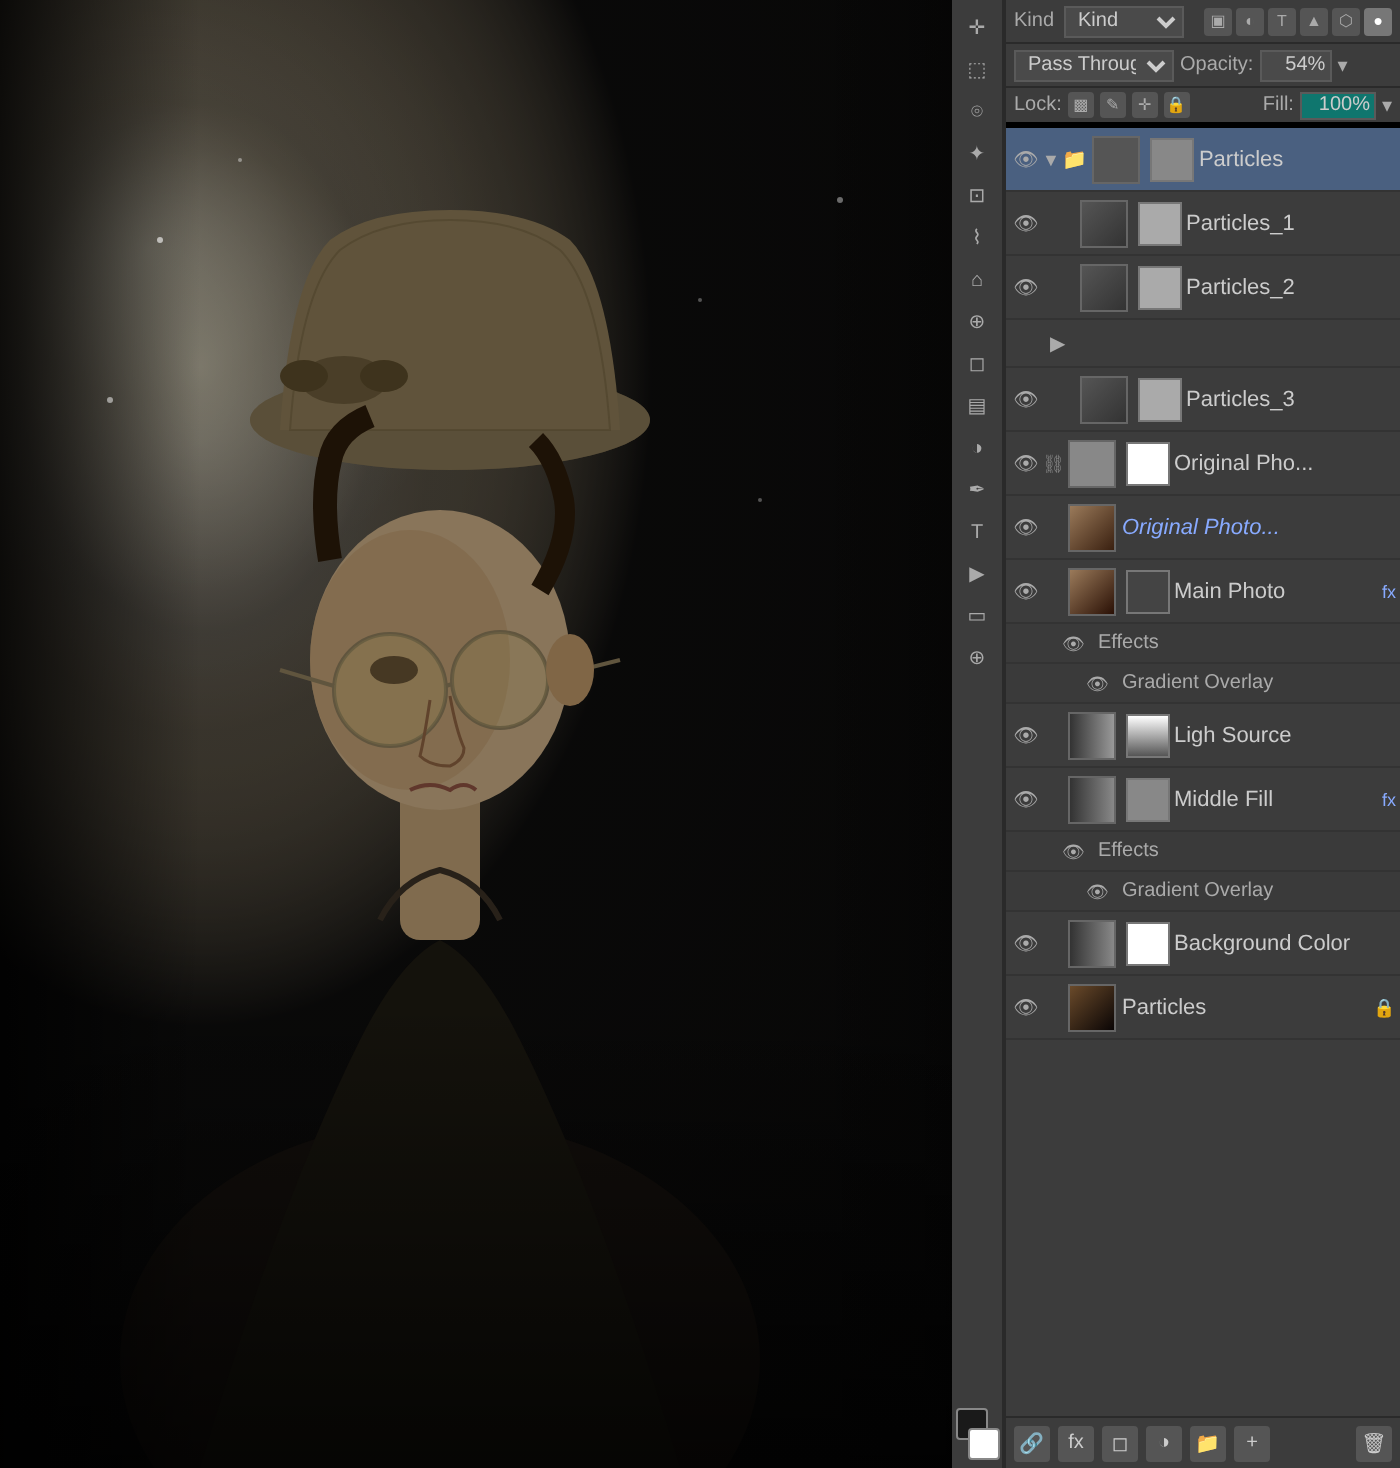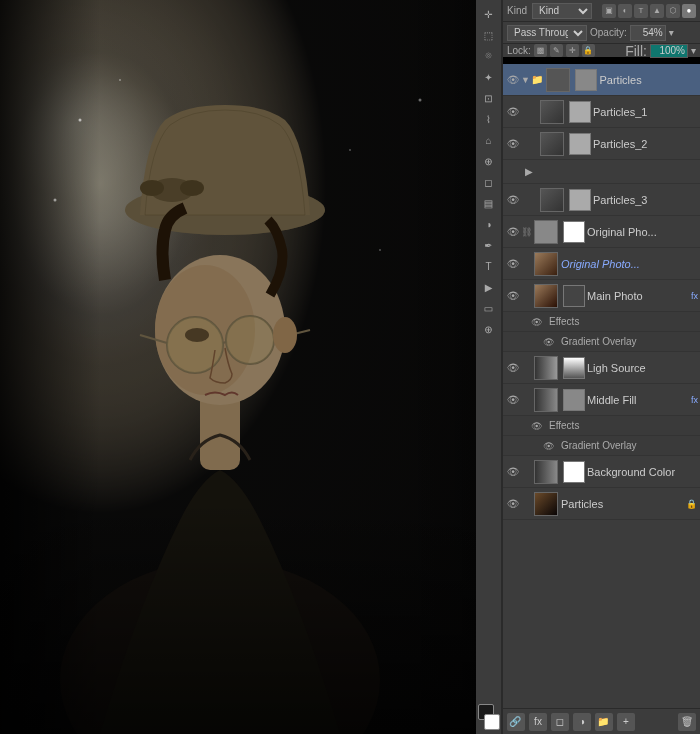--- a/index.html
+++ b/index.html
@@ -151,35 +151,35 @@
       text-align: right;
       padding: 0 2px;
     }
 
     
     .lock-row {
       display: flex;
       align-items: center;
       padding: 2px 4px;
       background: #3c3c3c;
-      border-bottom: 7px solid #000000;
+      border-bottom: 3px solid #000000;
       height: 20px;
       gap: 3px;
     }
     .lock-label { font-size: 10px; color: #aaa; }
     .lock-icons { display: flex; gap: 3px; }
     .lock-icon {
       width: 13px; height: 13px;
       background: #555;
       border-radius: 2px;
       font-size: 8px;
       color: #aaa;
       display: flex; align-items: center; justify-content: center;
     }
-    .fill-label { font-size: 14px; color: #aaa; margin-left: auto; }
+    .fill-label { font-size: 10px; color: #aaa; margin-left: auto; }
     .fill-value {
       background: #0f766e;
       border: 1px solid #5a5a5a;
       color: #ccc;
       font-size: 10px;
       width: 38px;
       height: 14px;
       text-align: right;
       padding: 0 2px;
     }

